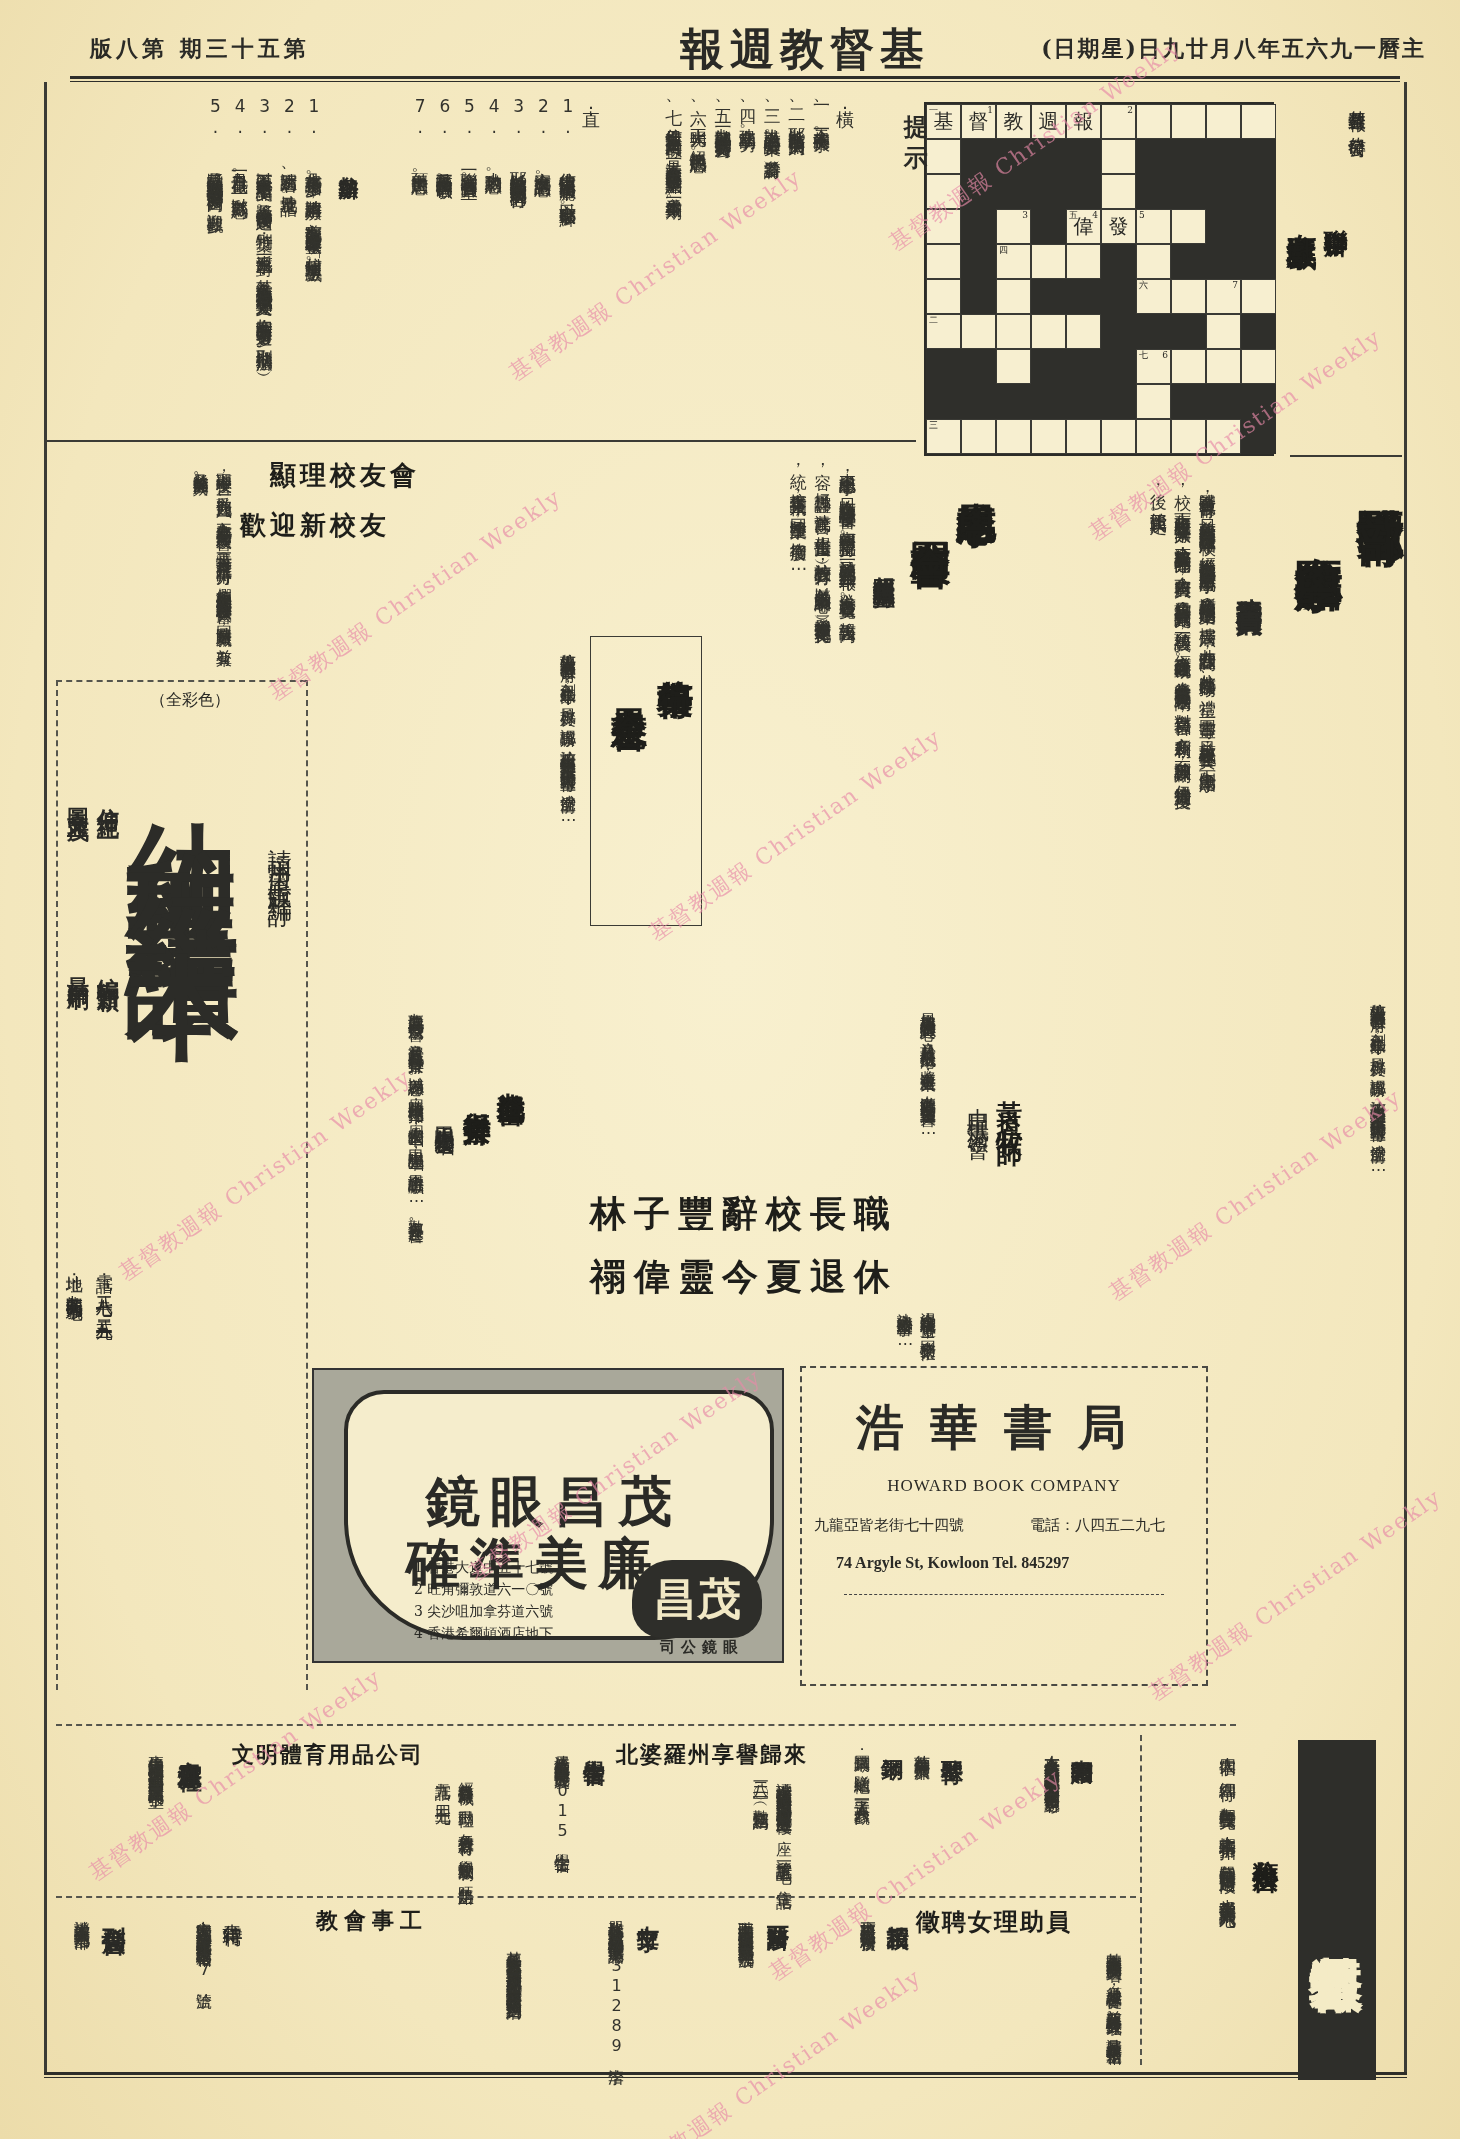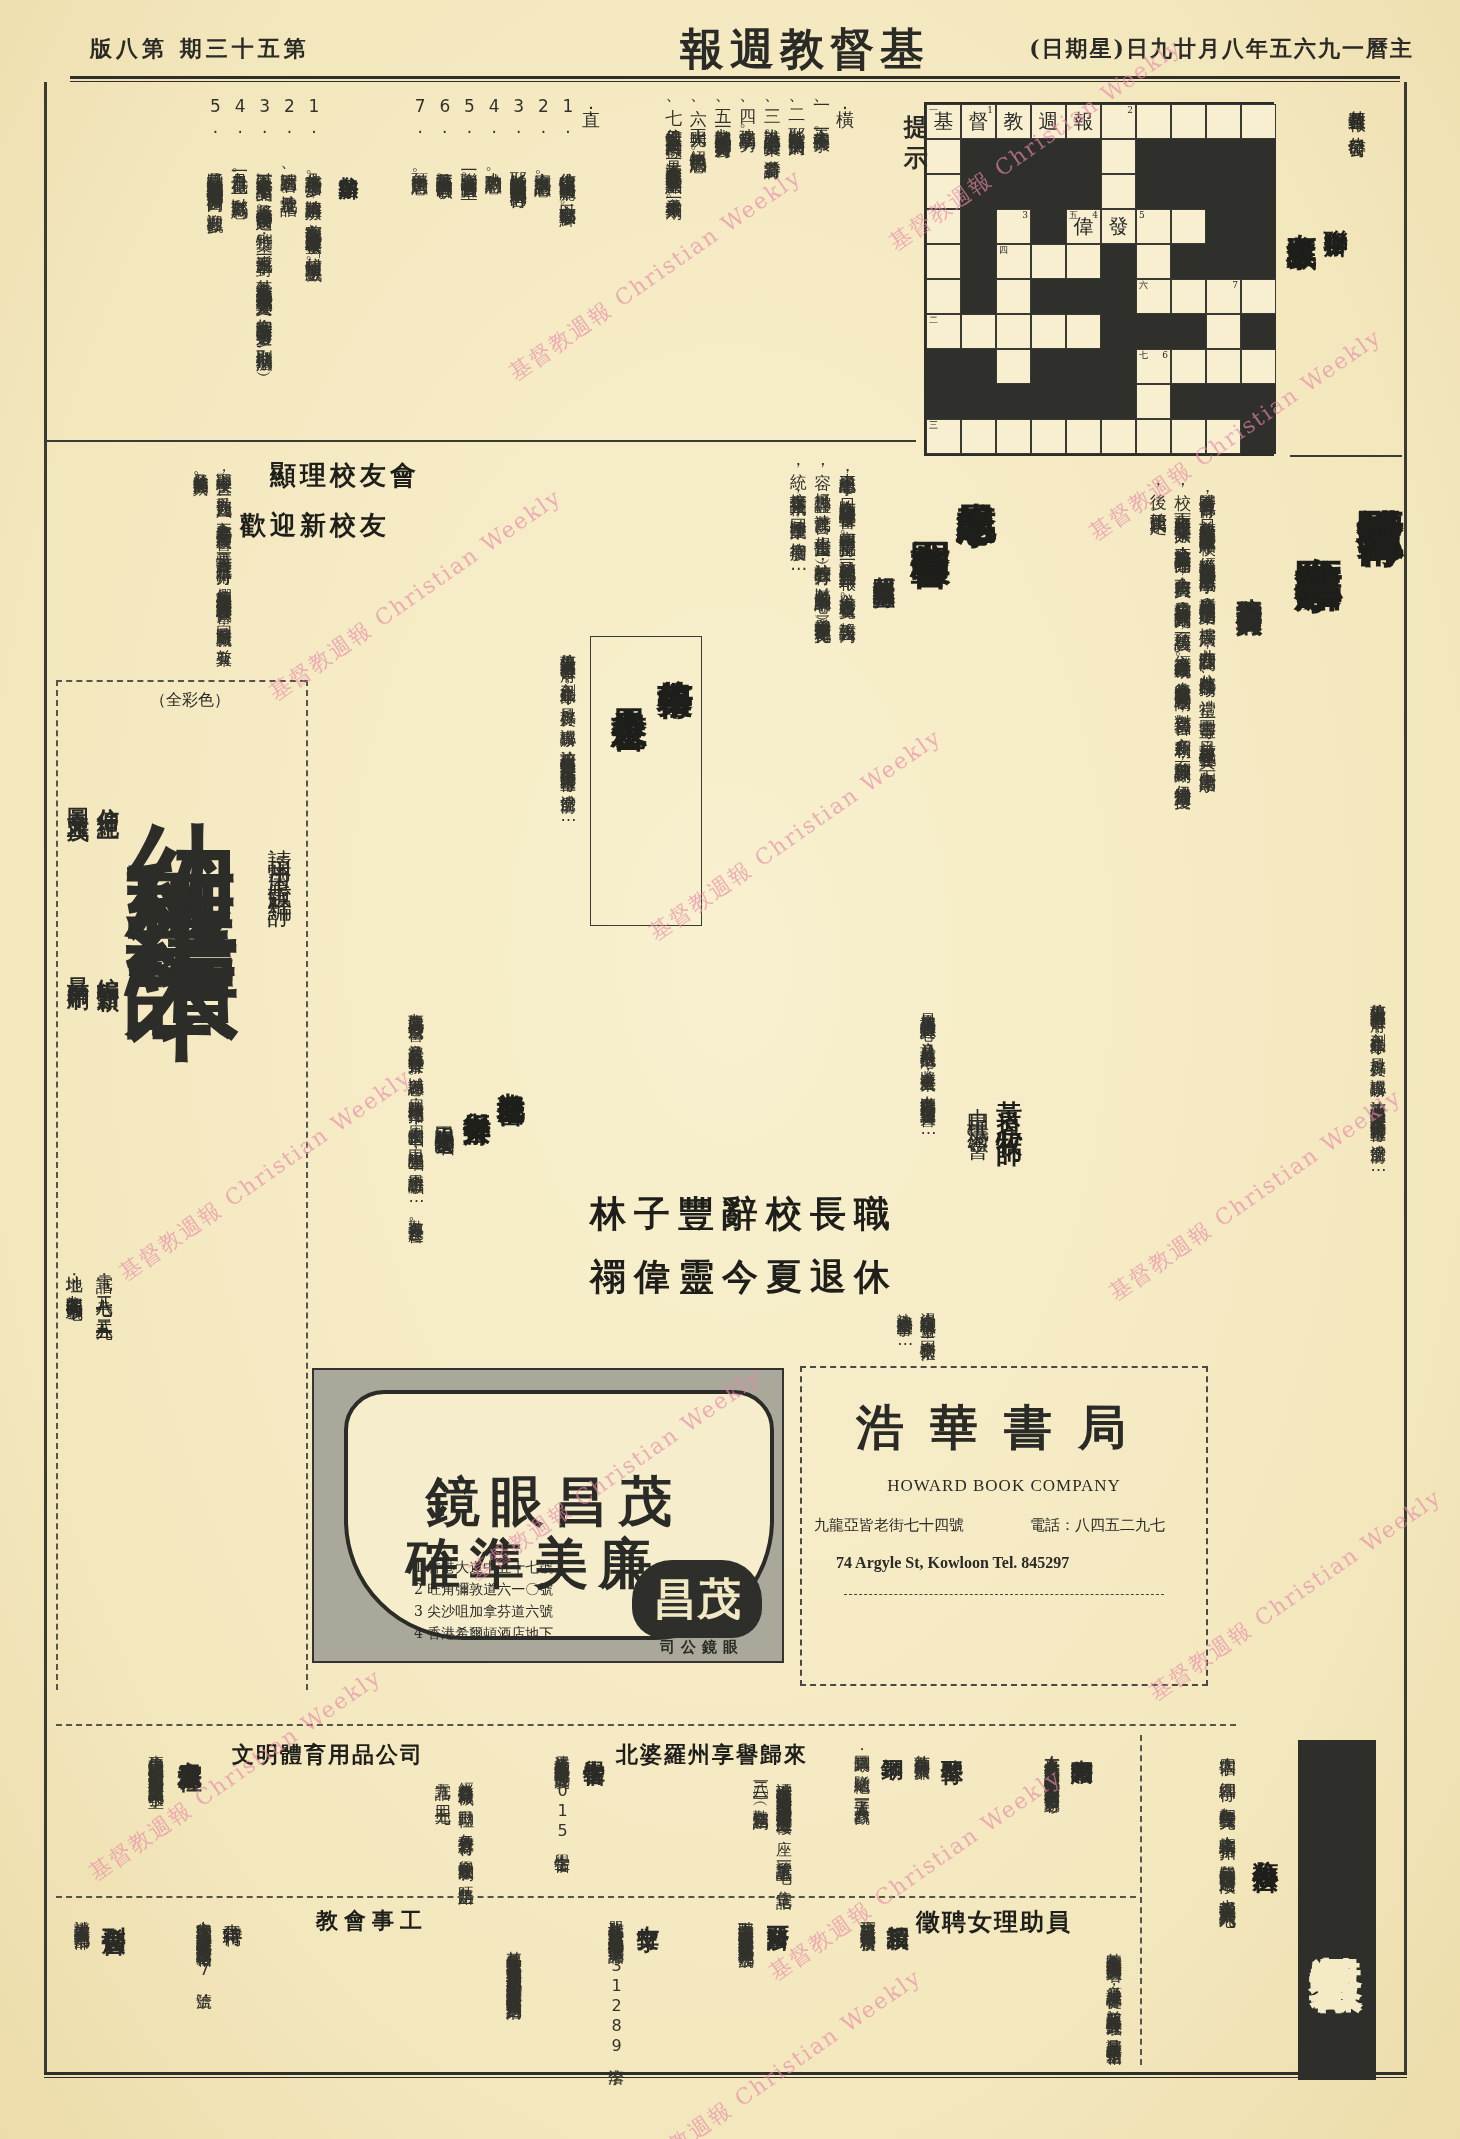--- a/index.html
+++ b/index.html
@@ -13,21 +13,21 @@
   .hl { font-family: "DejaVu Serif", serif; font-weight: bold; color: #1e1e1a; }
   .rule-h { position: absolute; height: 0; border-top: 2px solid #3b3b35; }
   .rule-v { position: absolute; width: 0; border-left: 2px solid #3b3b35; }
   .dbl-h { position: absolute; height: 6px; border-top: 3px solid #2e2e2a; border-bottom: 1px solid #2e2e2a; }
   .wavy-h { position: absolute; height: 0; border-top: 2px dashed #55554d; }
   .wavy-v { position: absolute; width: 0; border-left: 2px dashed #55554d; }
   .box { position: absolute; border: 2px solid #3b3b35; }
   .dashbox { position: absolute; border: 2px dashed #4a4a44; }
 
   
-  .masthead { position: absolute; top: 20px; left: 70px; right: 46px; height: 50px; }
+  .masthead { position: absolute; top: 20px; left: 70px; right: 34px; height: 50px; }
   .mh-title { position: absolute; left: 610px; top: 0; font-size: 44px; font-weight: bold; letter-spacing: 6px; font-family: "DejaVu Serif", serif; }
   .mh-left { position: absolute; left: 20px; top: 14px; font-size: 22px; font-weight: bold; letter-spacing: 4px; }
   .mh-right { position: absolute; right: 0; top: 14px; font-size: 22px; font-weight: bold; letter-spacing: 2px; }
 
   
   .cw { position: absolute; left: 924px; top: 102px; width: 350px; display: grid;
         grid-template-columns: repeat(10, 35px); grid-auto-rows: 35px; border: 2px solid #2c2c28; }
   .cell { border: 1px solid #3a3a35; background: #f7efd0; position: relative; font-size: 20px; text-align: center; line-height: 33px; }
   .cell.b { background: #2f2f2b; border-color: #2f2f2b; }
   .cell .n { position: absolute; top: 0; right: 2px; font-size: 9px; line-height: 10px; }

